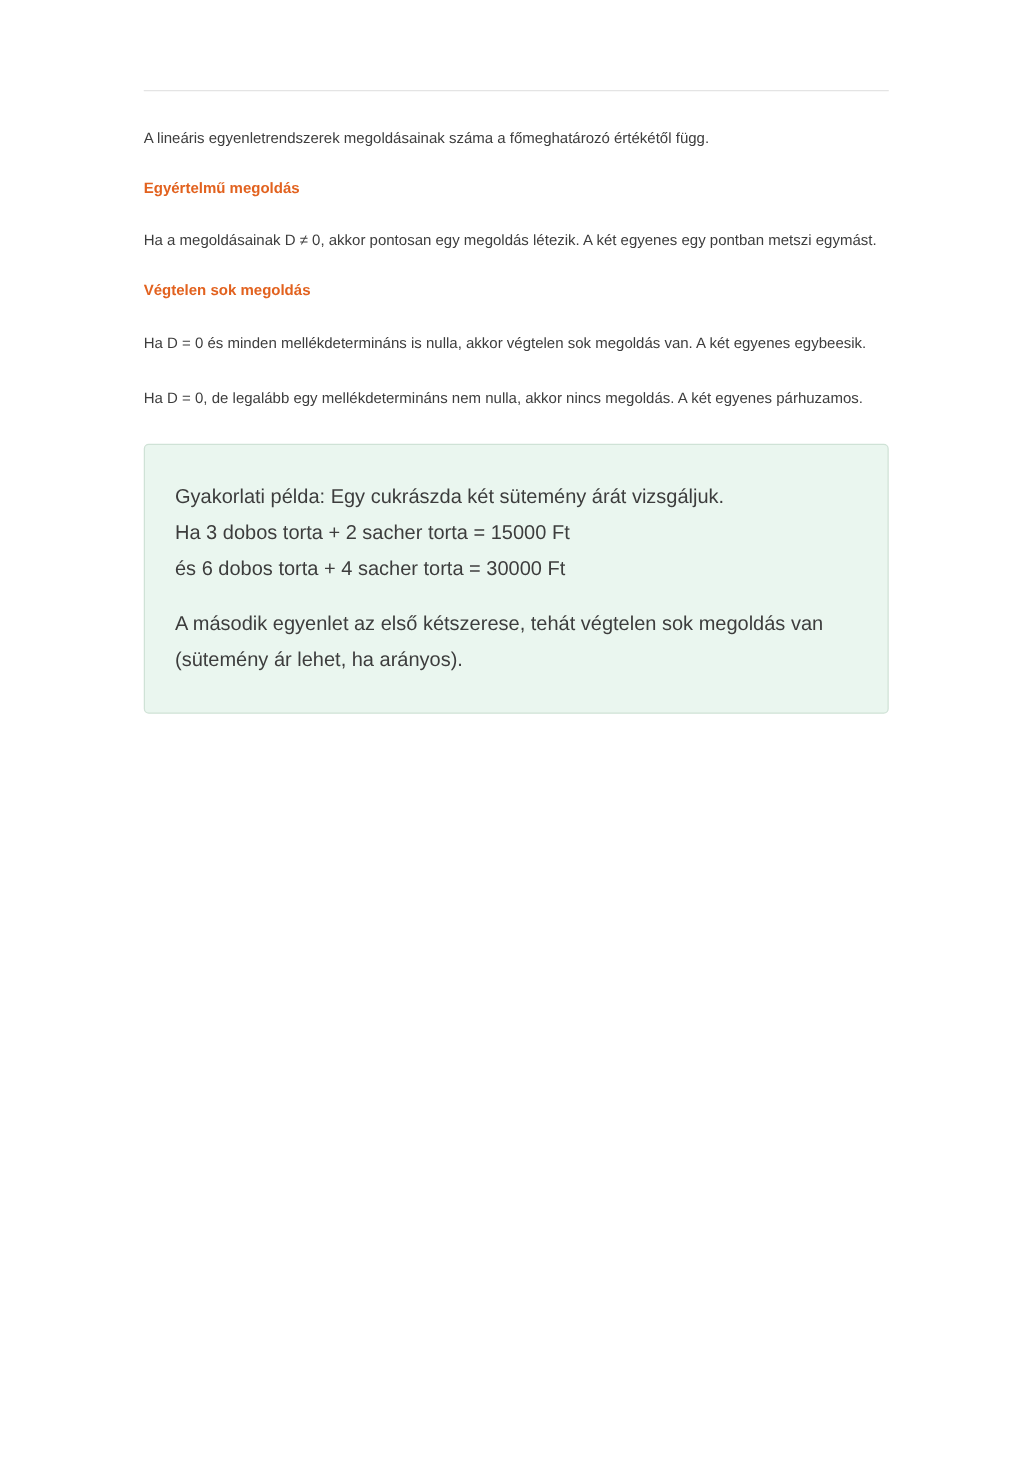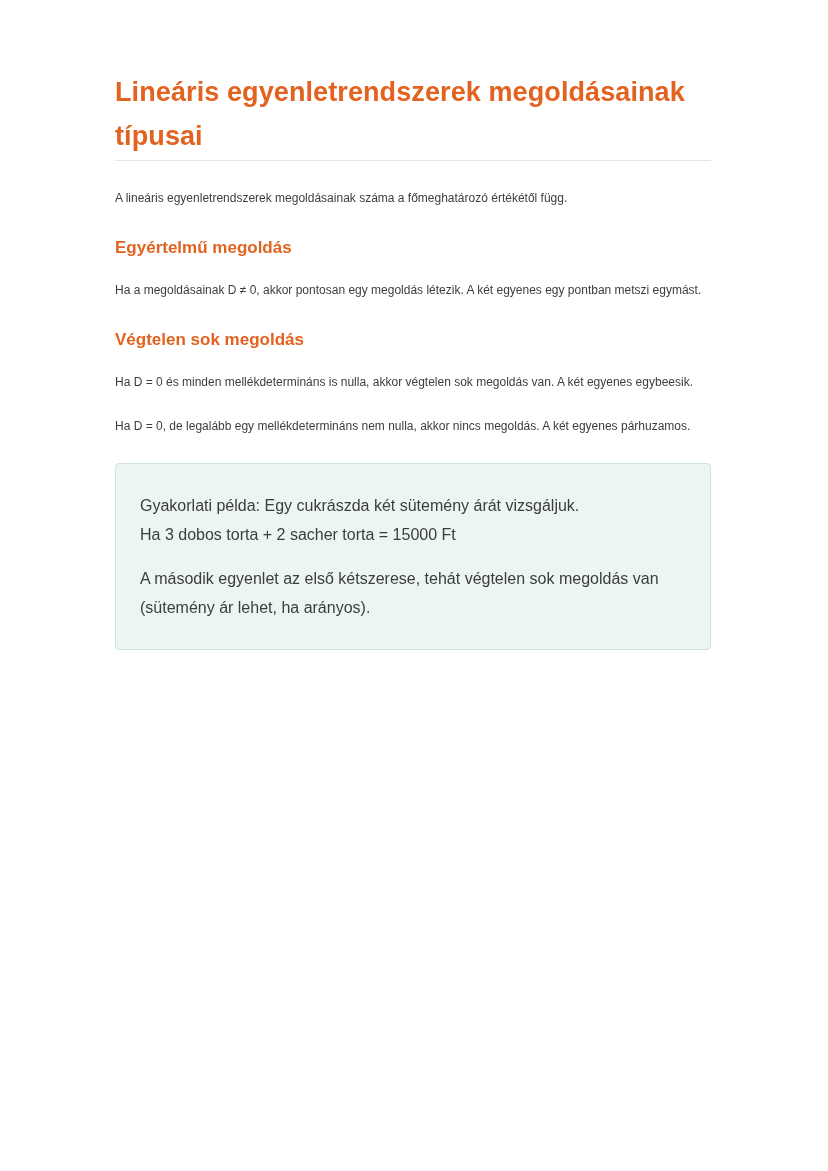--- a/index.html
+++ b/index.html
@@ -40,22 +40,22 @@
   p.body-text{
     font-size:12px;
     line-height:30px;
     margin:14px 0 0 0;
     font-weight:400;
   }
   p.intro{
     margin-top:22px;
   }
   h2.section-heading{
-    margin:22px 0 0 0;
-    font-size:17px;
+    margin:12px 0 0 0;
+    font-size:12px;
     line-height:26px;
     font-weight:700;
     color:var(--accent);
   }
   .example-box{
     margin-top:22px;
     background:var(--box-bg);
     border:1px solid var(--box-border);
     border-radius:4px;
     padding:27px 24px;
@@ -69,33 +69,33 @@
     margin:15px 0 0 0;
     font-size:16px;
     line-height:29px;
   }
 </style>
 </head>
 <body>
 
 <div class="page">
 
-  <h1 class="doc-title">Lineáris egyenletrendszerek megoldásainak típusai</h1>
 
   <hr class="title-rule">
 
   <p class="body-text intro">A lineáris egyenletrendszerek megoldásainak száma a főmeghatározó értékétől függ.</p>
 
   <h2 class="section-heading">Egyértelmű megoldás</h2>
   <p class="body-text">Ha a megoldásainak D ≠ 0, akkor pontosan egy megoldás létezik. A két egyenes egy pontban metszi egymást.</p>
 
   <h2 class="section-heading">Végtelen sok megoldás</h2>
   <p class="body-text">Ha D = 0 és minden mellékdetermináns is nulla, akkor végtelen sok megoldás van. A két egyenes egybeesik.</p>
 
   <p class="body-text">Ha D = 0, de legalább egy mellékdetermináns nem nulla, akkor nincs megoldás. A két egyenes párhuzamos.</p>
 
   <div class="example-box">
     <div class="box-line">Gyakorlati példa: Egy cukrászda két sütemény árát vizsgáljuk.</div>
     <div class="box-line">Ha 3 dobos torta + 2 sacher torta = 15000 Ft</div>
+    <div class="box-line">és 6 dobos torta + 4 sacher torta = 30000 Ft</div>
     <p class="box-conclusion">A második egyenlet az első kétszerese, tehát végtelen sok megoldás van (sütemény ár lehet, ha arányos).</p>
   </div>
 
 </div>
 
 </body></html>

